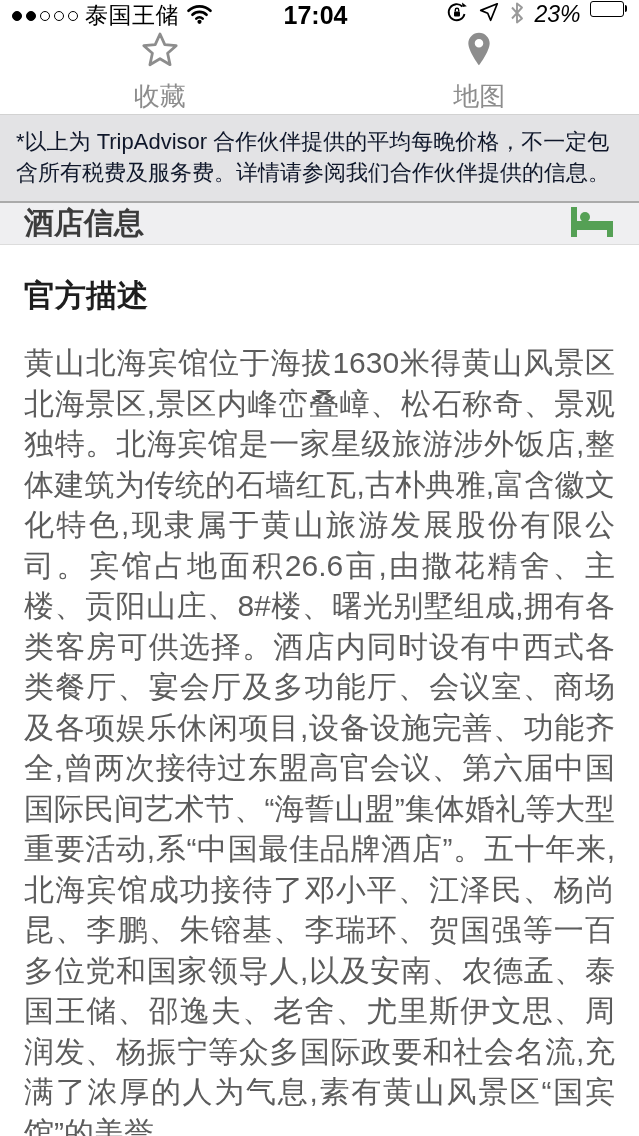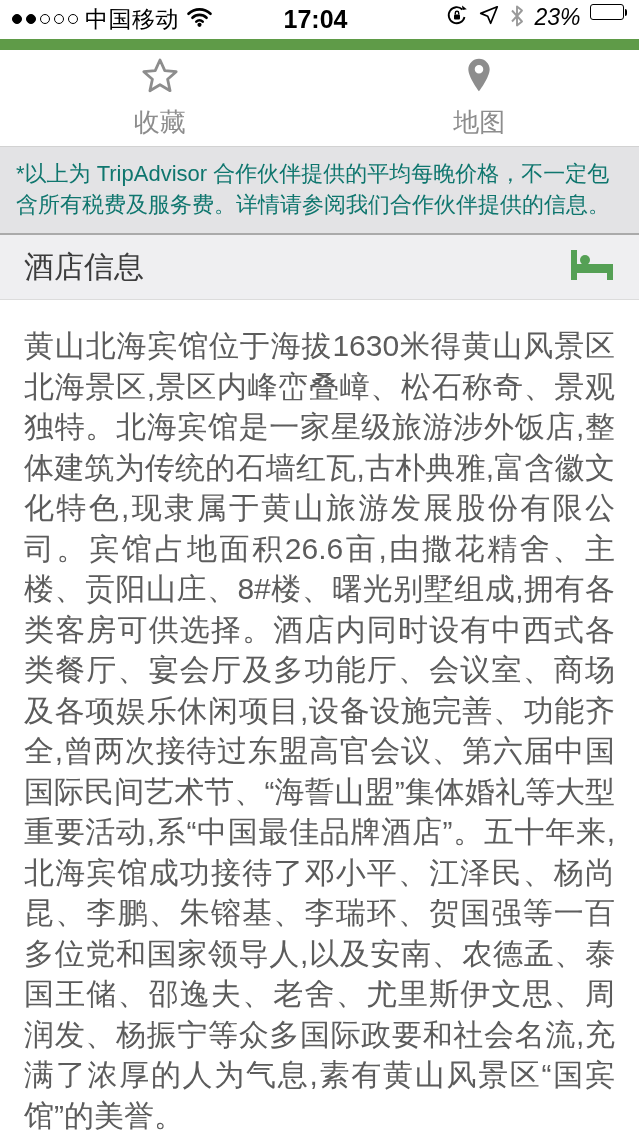--- a/index.html
+++ b/index.html
@@ -24,24 +24,24 @@
   
   .green-bar { height:12px; background:#5f9b48; }
 
   
   .action-bar { height:100px; background:#fff; display:flex; }
   .action-item { flex:1; display:flex; flex-direction:column; align-items:center; justify-content:center; gap:6px; cursor:pointer; }
   .action-label { color:#8d8d8d; font-size:26px; }
 
   
   .disclaimer { background:#e3e3e5; border-top:1px solid #d2d2d2; border-bottom:2px solid #aaaaaa; padding:11px 16px 13px 16px; }
-  .disclaimer p { color:#0f766e; font-size:22px; line-height:31px; }
+  .disclaimer p { color:#0f172a; font-size:22px; line-height:31px; }
 
   
-  .section-header { height:67px; background:#efeff1; border-bottom:1px solid #dcdcdc; display:flex; align-items:center; padding:0 24px; }
+  .section-header { height:67px; background:#efeff1; border-bottom:1px solid #dcdcdc; display:flex; align-items:center; padding:0 24px;font-weight:bold; }
   .section-title { font-size:30px; color:#3c3c3c; }
   .section-header .spacer { flex:1; }
 
   
   .content { flex:1; background:#fff; display:flex; flex-direction:column; }
   .desc-heading { font-size:31px; font-weight:bold; color:#1e1e1e; padding:30px 24px 0 24px; }
   .desc-body { padding:26px 24px 0 24px; font-size:30px; line-height:40.5px; color:#5c5c5c; text-align:justify; }
 </style>
 </head>
 <body>
@@ -50,21 +50,21 @@
 
   <div class="status-bar">
     <div class="sb-left">
       <div class="signal-dots">
           <span class="dot filled"></span>
           <span class="dot filled"></span>
           <span class="dot"></span>
           <span class="dot"></span>
           <span class="dot"></span>
         </div>
-      <span class="sb-carrier">中国移动</span>
+      <span class="sb-carrier">泰国王储</span>
       <span>
         <svg width="27" height="22" viewBox="0 0 24 20">
           <path d="M2 8 a14.5 14.5 0 0 1 20 0" fill="none" stroke="#000" stroke-width="2.4" stroke-linecap="round"></path>
           <path d="M5.6 11.6 a9.2 9.2 0 0 1 12.8 0" fill="none" stroke="#000" stroke-width="2.4" stroke-linecap="round"></path>
           <path d="M9.1 15.1 a4.3 4.3 0 0 1 5.8 0" fill="none" stroke="#000" stroke-width="2.4" stroke-linecap="round"></path>
           <circle cx="12" cy="18" r="1.9" fill="#000"></circle>
         </svg>
       </span>
     </div>
     <div class="sb-time">17:04</div>
@@ -127,18 +127,19 @@
       <svg width="46" height="36" viewBox="0 0 46 36">
         <rect x="2" y="3" width="6" height="30" fill="#55a055"></rect>
         <circle cx="16" cy="13" r="5" fill="#55a055"></circle>
         <rect x="8" y="17" width="36" height="9" fill="#55a055"></rect>
         <rect x="38" y="26" width="6" height="7" fill="#55a055"></rect>
       </svg>
     </span>
   </div>
 
   <div class="content">
+    <div class="desc-heading">官方描述</div>
     <div class="desc-body">黄山北海宾馆位于海拔1630米得黄山风景区北海景区,景区内峰峦叠嶂、松石称奇、景观独特。北海宾馆是一家星级旅游涉外饭店,整体建筑为传统的石墙红瓦,古朴典雅,富含徽文化特色,现隶属于黄山旅游发展股份有限公司。宾馆占地面积26.6亩,由撒花精舍、主楼、贡阳山庄、8#楼、曙光别墅组成,拥有各类客房可供选择。酒店内同时设有中西式各类餐厅、宴会厅及多功能厅、会议室、商场及各项娱乐休闲项目,设备设施完善、功能齐全,曾两次接待过东盟高官会议、第六届中国国际民间艺术节、“海誓山盟”集体婚礼等大型重要活动,系“中国最佳品牌酒店”。五十年来,北海宾馆成功接待了邓小平、江泽民、杨尚昆、李鹏、朱镕基、李瑞环、贺国强等一百多位党和国家领导人,以及安南、农德孟、泰国王储、邵逸夫、老舍、尤里斯伊文思、周润发、杨振宁等众多国际政要和社会名流,充满了浓厚的人为气息,素有黄山风景区“国宾馆”的美誉。</div>
     <div style="flex:1"></div>
 
   </div>
 
 </div>
 
 </body></html>

